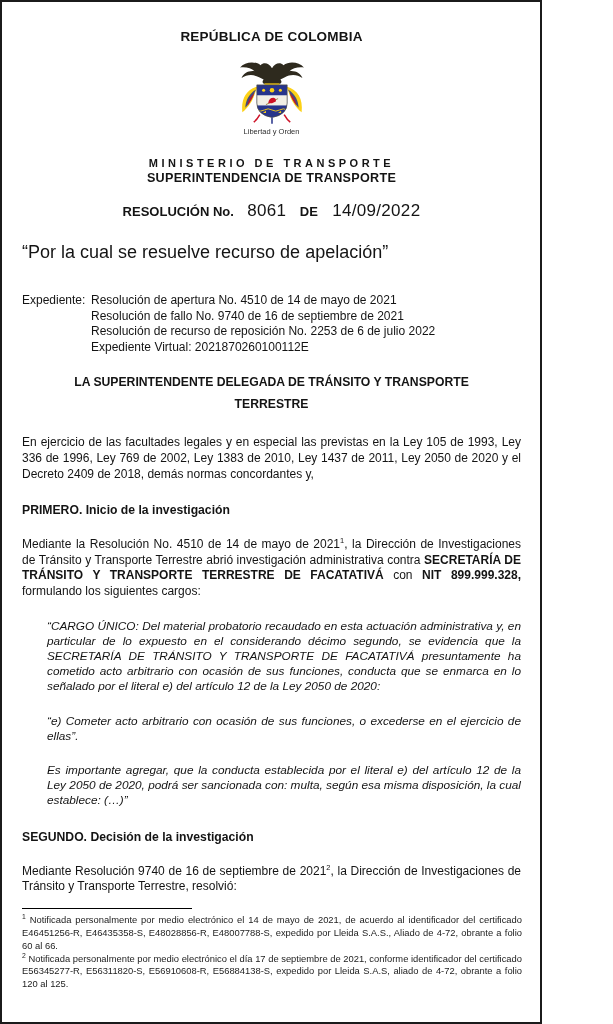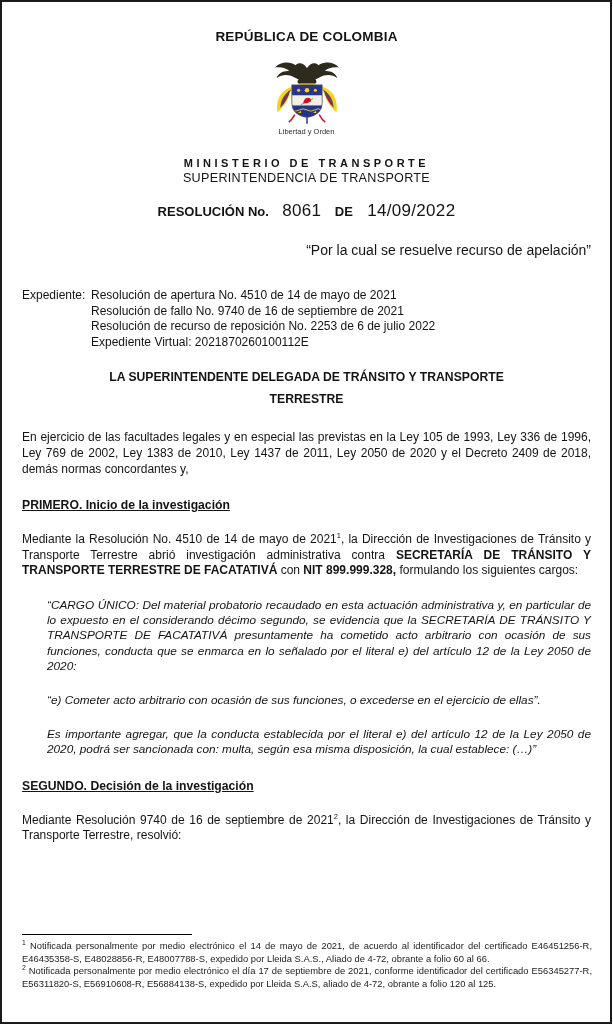--- a/index.html
+++ b/index.html
@@ -1,47 +1,47 @@
 <!DOCTYPE html>
 <html><head>
 <meta charset="utf-8">
 <title>Resolución 8061 de 14/09/2022</title>
 <style>
   html,body{margin:0;padding:0;background:#ffffff;}
   .page{
     position:relative;
-    width:612px;height:1024px;
+    width:542px;height:1024px;
     box-sizing:border-box;
     border:2px solid #1b1b1b;
     background:#ffffff;
     font-family:"Liberation Sans","DejaVu Sans",sans-serif;
     color:#141414;
     padding:20px 19px 0 20px;
     overflow:hidden;
   }
   .doc-title{margin-top:7px;text-align:center;font-weight:bold;font-size:13.5px;letter-spacing:.2px;}
   .emblem-wrap{margin-top:15px;text-align:center;}
   .emblem{display:block;margin:0 auto;}
   .emblem-caption{font-size:7.5px;color:#2e2e2e;margin-top:1px;}
   .ministry{margin-top:21px;text-align:center;font-weight:bold;font-size:11px;letter-spacing:3.5px;}
-  .superintendency{margin-top:2px;text-align:center;font-weight:normal;font-size:12.6px;letter-spacing:.3px;}
+  .superintendency{margin-top:2px;text-align:center;font-weight:bold;font-size:12.6px;letter-spacing:.3px;}
   .resolution-line{margin-top:16px;text-align:center;}
   .res-label,.res-de{font-weight:bold;font-size:13px;}
   .res-number,.res-date{font-size:17px;font-weight:400;letter-spacing:.3px;}
   .res-number{margin:8px 9px;}
   .res-date{margin-left:10px;}
-  .subtitle{margin-top:21px;text-align:right;font-size:14px;}
+  .subtitle{margin-top:21px;text-align:left;font-size:18px;}
   .expediente{margin-top:30px;display:flex;font-size:12px;line-height:15.6px;}
   .exp-label{flex:none;width:69px;}
   .exp-items{flex:1;}
   .center-heading{text-align:center;font-weight:bold;}
   .authority{margin:16px auto 0;font-size:12.2px;max-width:450px;line-height:22px;}
   .body-par{margin:20px 0 0;text-align:justify;font-size:12px;line-height:15.6px;}
   .considerando{margin-top:34px;font-size:12.5px;letter-spacing:.2px;}
-  .section-heading{margin-top:21px;font-weight:bold;font-size:12.2px;text-decoration:underline;}
+  .section-heading{margin-top:21px;font-weight:bold;font-size:12.2px;}
   .quote-block{margin:19px 0 0 25px;text-align:justify;font-style:italic;font-size:11.8px;line-height:15.2px;}
   sup{font-size:.62em;line-height:0;}
   b{font-weight:bold;}
   .footnotes{position:absolute;left:20px;right:18px;bottom:31px;font-size:9.4px;line-height:12.8px;text-align:justify;color:#1c1c1c;}
   .fn-rule{width:170px;border-top:1px solid #000;margin-bottom:5px;}
   .footnote{margin:0;}
   .footnote sup{font-size:6.8px;}
 </style>
 </head>
 <body>

